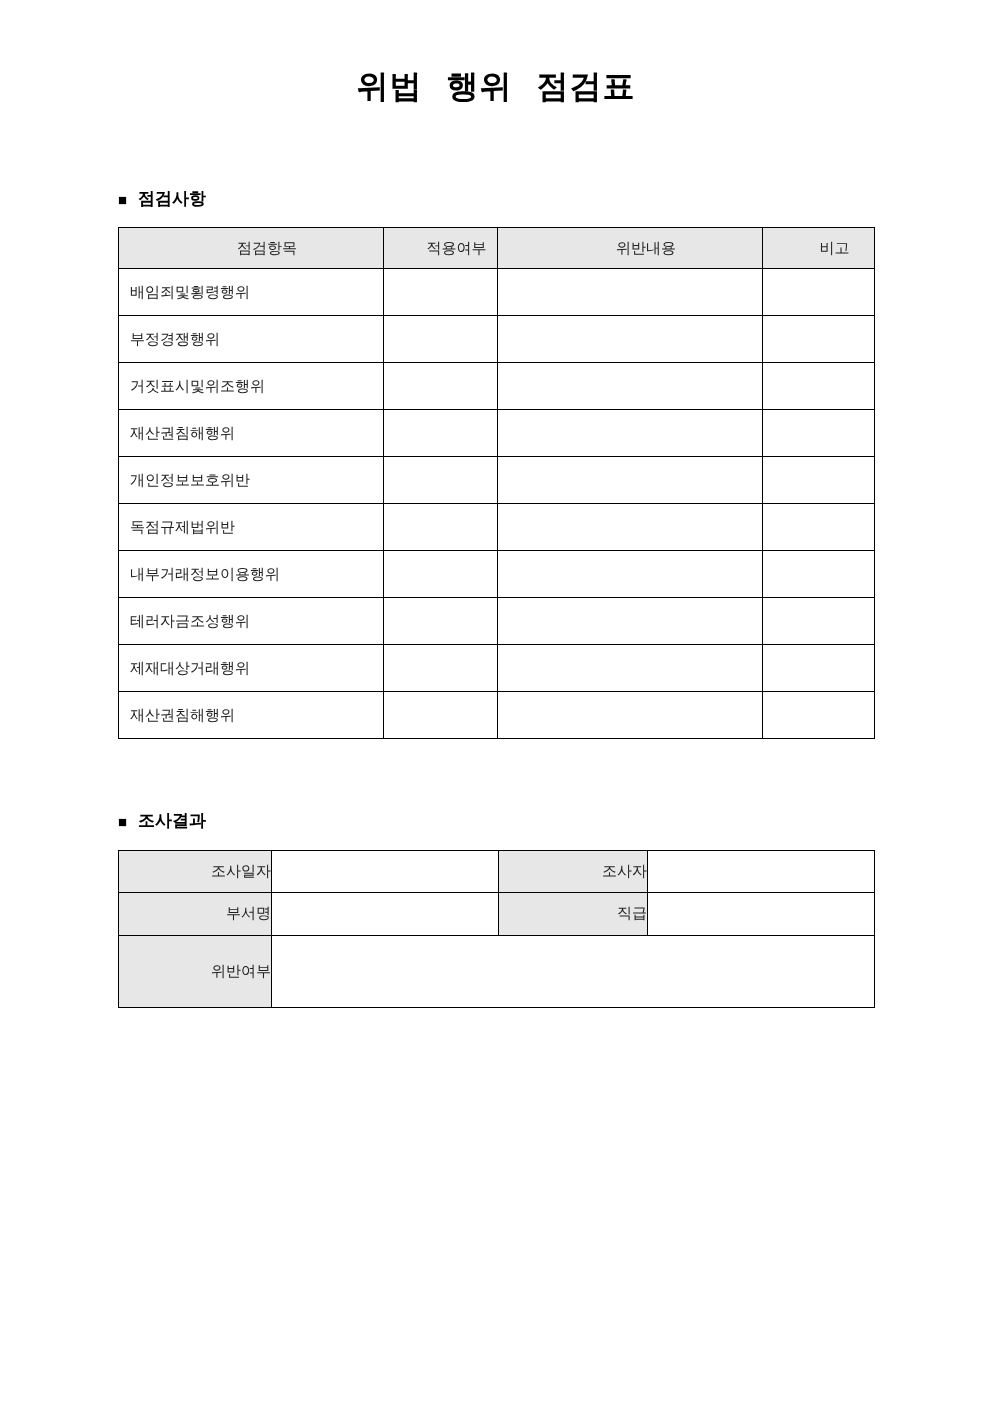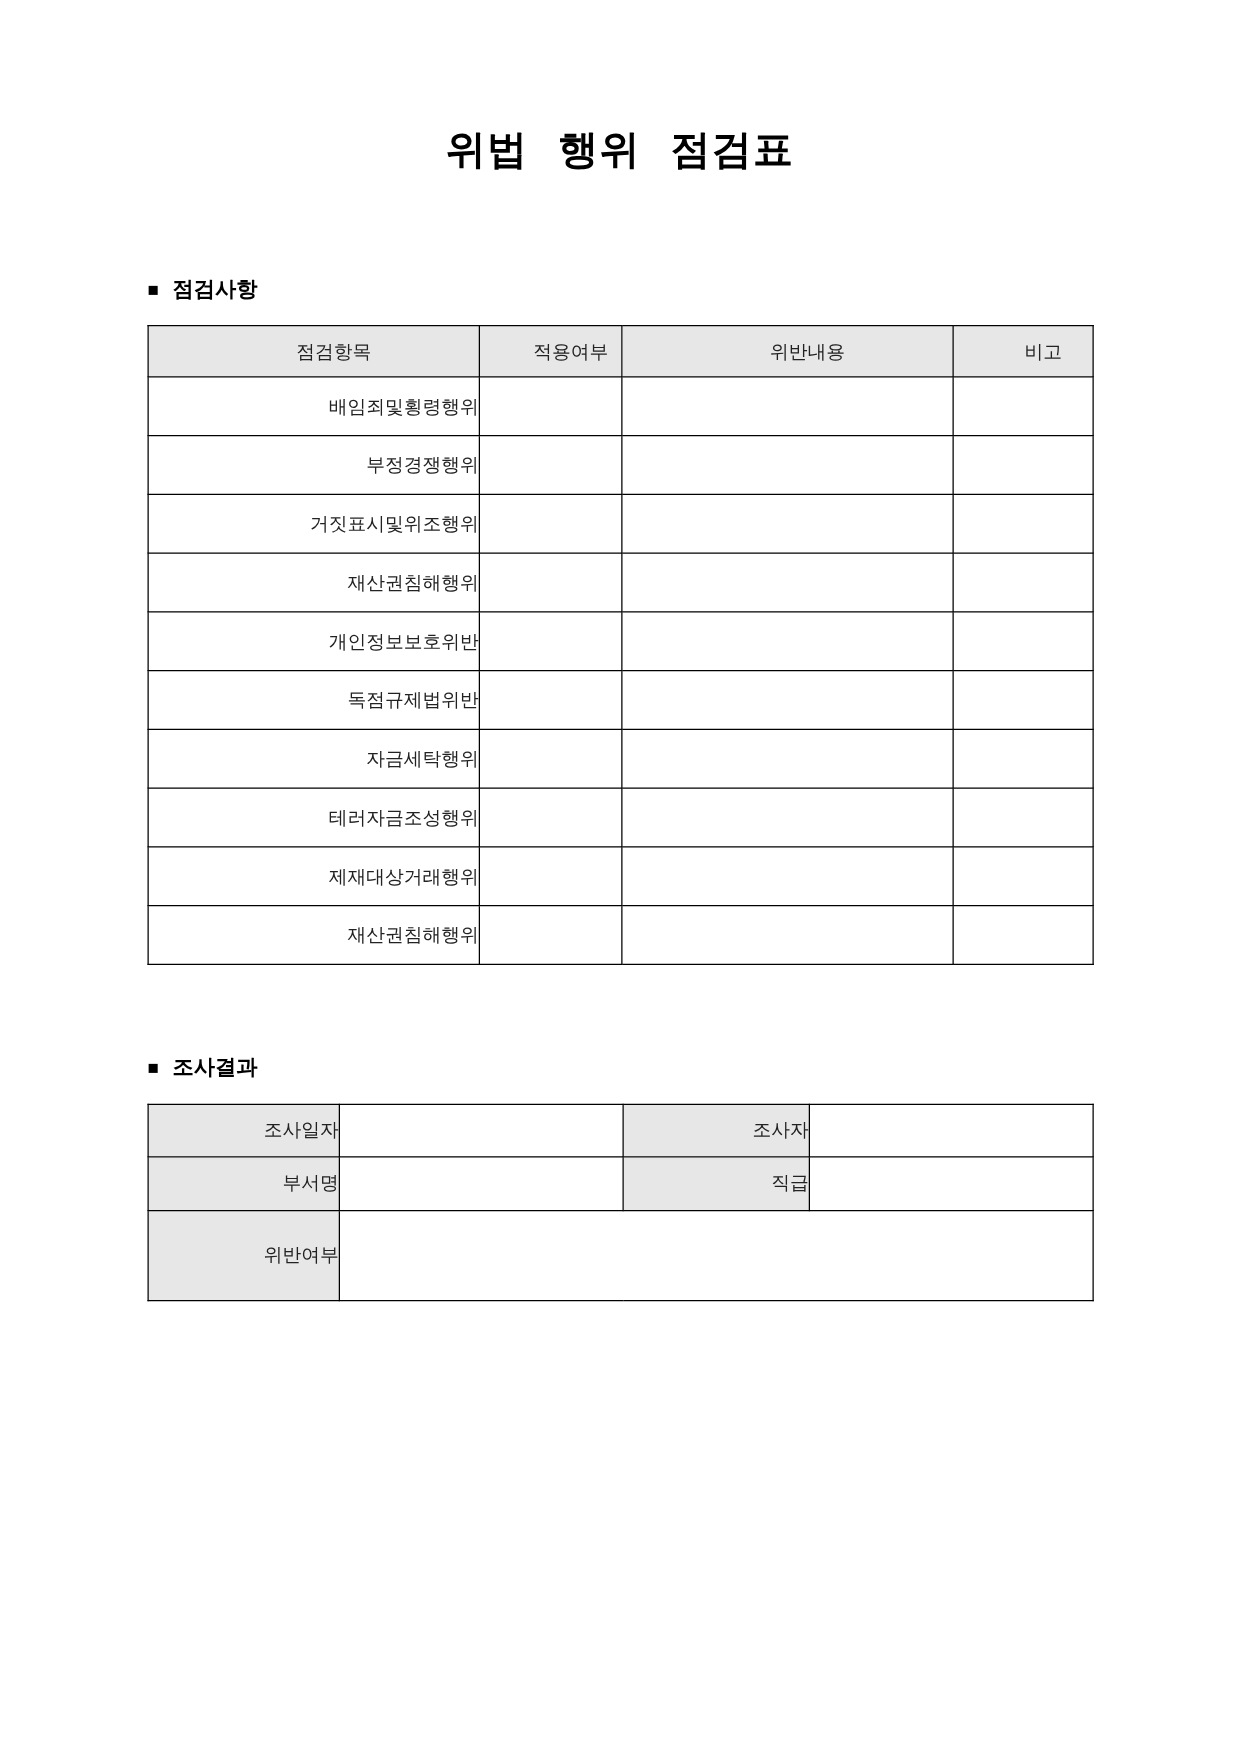--- a/index.html
+++ b/index.html
@@ -11,21 +11,21 @@
   html,body{margin:0;padding:0;background:#ffffff;}
   .page{
     width:992px;height:1403px;
     background:#ffffff;
     font-family:"Liberation Sans", sans-serif;
     color:var(--text);
     position:relative;overflow:hidden;
   }
   .content{margin:0 118px;width:756px;}
   .doc-title{
-    margin:0;padding-top:98px;
+    margin:0;padding-top:65px;
     text-align:center;
     font-size:32px;font-weight:700;
     letter-spacing:1px;word-spacing:14px;
     color:#000;
   }
   .sec-head{
     display:flex;align-items:center;gap:11px;
     font-weight:700;font-size:17px;color:#000;
     line-height:1.2;
   }
@@ -43,21 +43,21 @@
     color:var(--text);
     vertical-align:middle;
     padding:0;
     overflow:hidden;white-space:nowrap;
   }
   thead th{
     background:var(--label-bg);
     height:41px;text-align:center;font-weight:400;padding-left:32px;
   }
   .c-row td{height:47px;background:#fff;}
-  td.c-item{padding-left:11px;text-align:right;}
+  td.c-item{padding-left:11px;text-align:left;}
   
   .r-table td{height:42px;}
   .r-table tr.r2 td{height:43px;padding-left:44px;}
   .r-table tr.r3 td{height:72px;}
   td.r-label{background:var(--label-bg);text-align:right;}
   td.r-value{background:#fff;}
 </style>
 </head>
 <body>
 
@@ -122,27 +122,27 @@
     <td class="c-blank"></td>
   </tr>
 
   <tr class="c-row">
     <td class="c-item">독점규제법위반</td>
     <td class="c-blank"></td>
     <td class="c-blank"></td>
     <td class="c-blank"></td>
   </tr>
 
-
   <tr class="c-row">
-    <td class="c-item">자금세탁행위</td>
+    <td class="c-item">내부거래정보이용행위</td>
     <td class="c-blank"></td>
     <td class="c-blank"></td>
     <td class="c-blank"></td>
   </tr>
+
 
   <tr class="c-row">
     <td class="c-item">테러자금조성행위</td>
     <td class="c-blank"></td>
     <td class="c-blank"></td>
     <td class="c-blank"></td>
   </tr>
 
   <tr class="c-row">
     <td class="c-item">제재대상거래행위</td>

